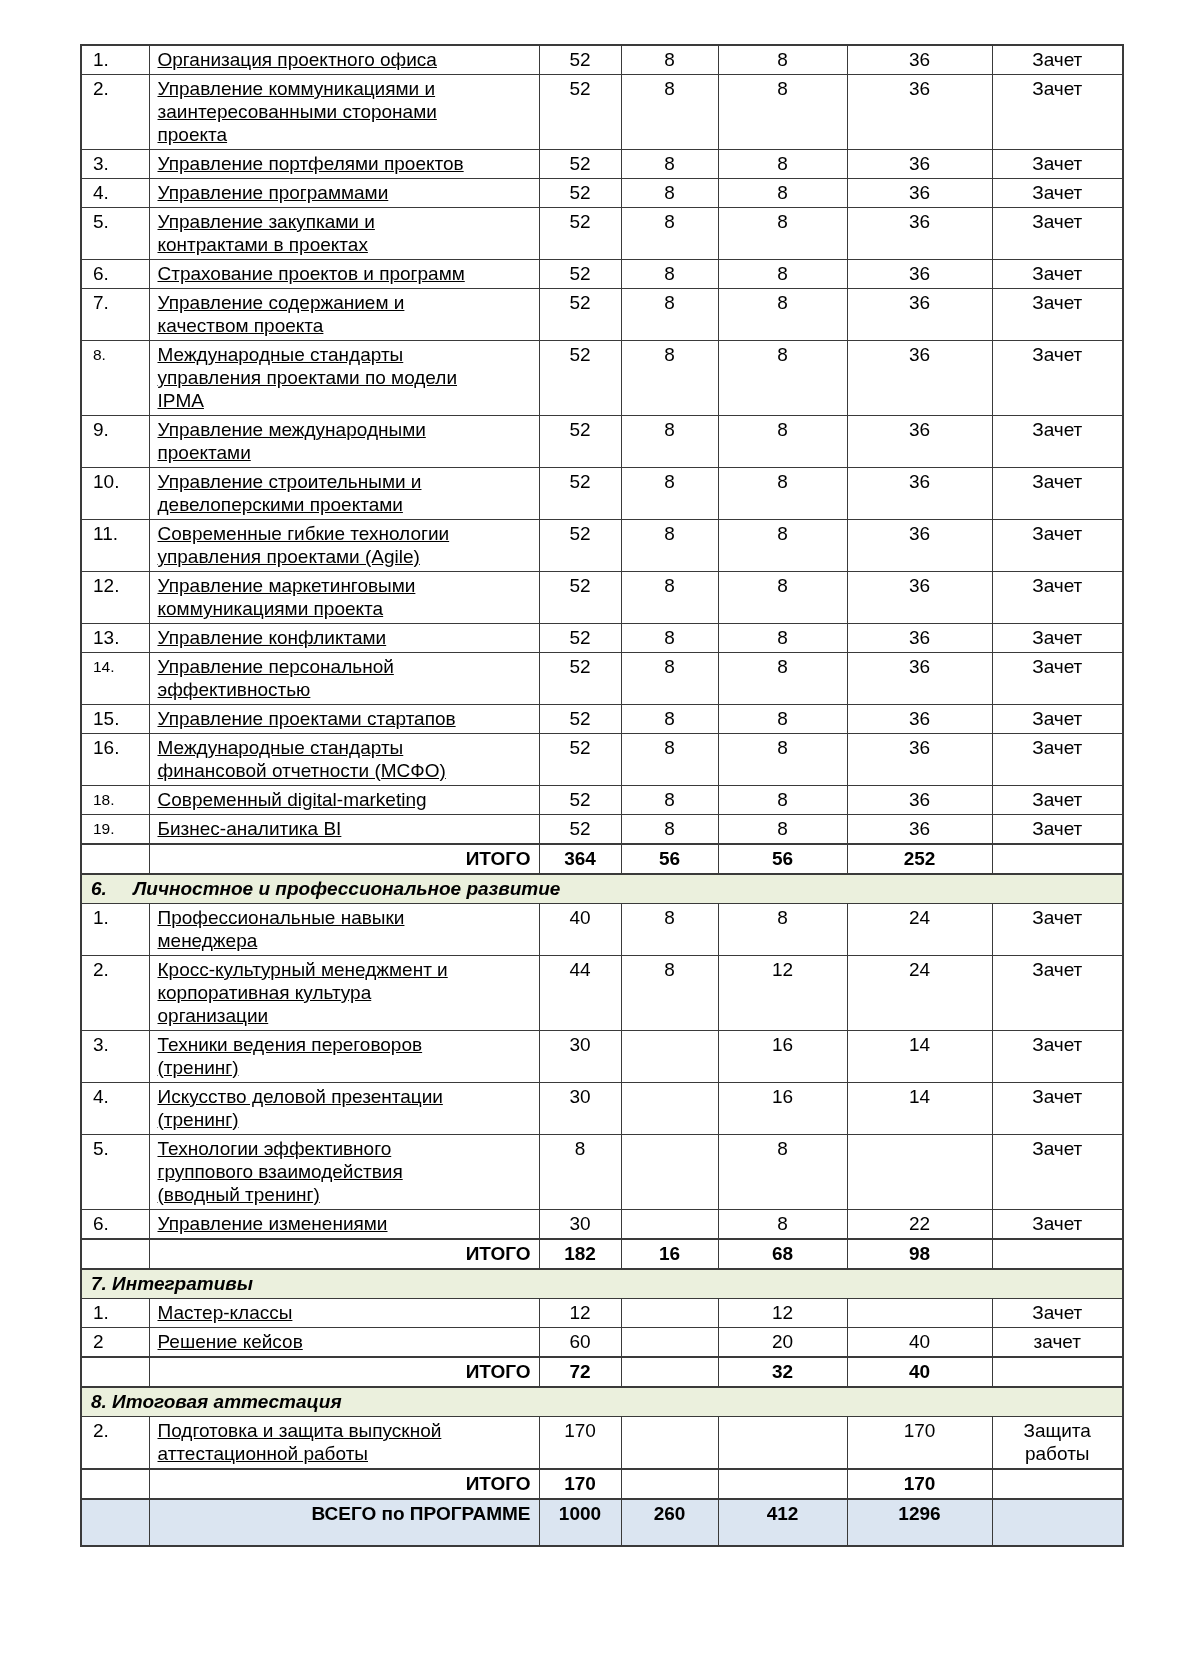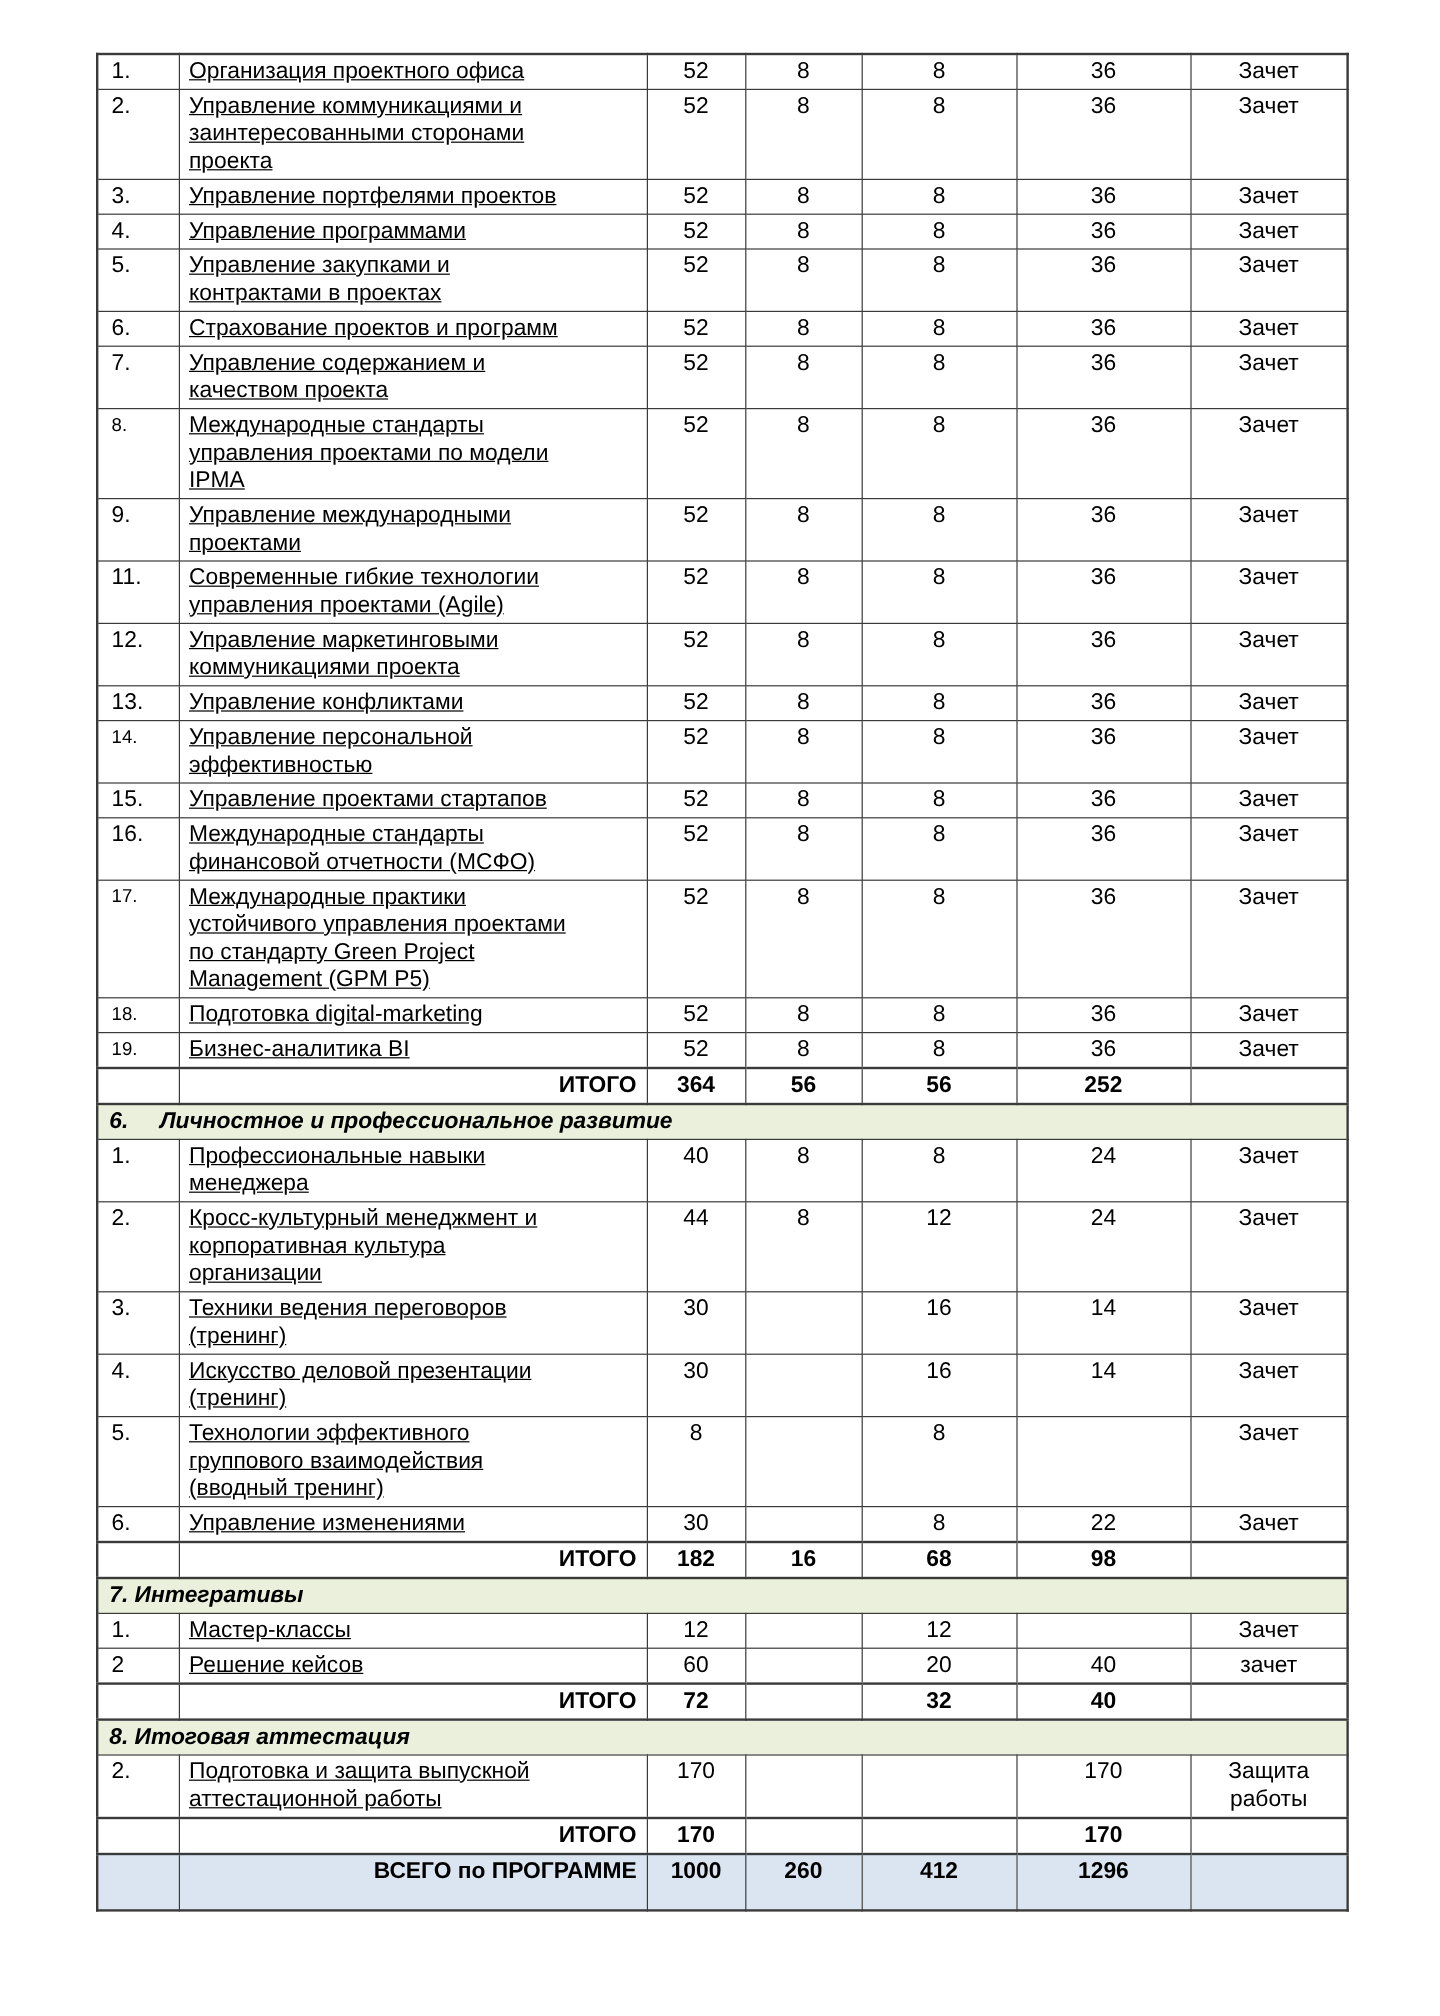--- a/index.html
+++ b/index.html
@@ -141,20 +141,29 @@
       <tr>
         <td class="num">9.</td>
         <td class="name">Управление международными проектами</td>
         <td class="val">52</td>
         <td class="val">8</td>
         <td class="val">8</td>
         <td class="val">36</td>
         <td class="val">Зачет</td>
       </tr>
       <tr>
+        <td class="num">10.</td>
+        <td class="name">Управление строительными и девелоперскими проектами</td>
+        <td class="val">52</td>
+        <td class="val">8</td>
+        <td class="val">8</td>
+        <td class="val">36</td>
+        <td class="val">Зачет</td>
+      </tr>
+      <tr>
         <td class="num">11.</td>
         <td class="name">Современные гибкие технологии управления проектами (Agile)</td>
         <td class="val">52</td>
         <td class="val">8</td>
         <td class="val">8</td>
         <td class="val">36</td>
         <td class="val">Зачет</td>
       </tr>
       <tr>
         <td class="num">12.</td>
@@ -195,31 +204,22 @@
       <tr>
         <td class="num">16.</td>
         <td class="name">Международные стандарты финансовой отчетности (МСФО)</td>
         <td class="val">52</td>
         <td class="val">8</td>
         <td class="val">8</td>
         <td class="val">36</td>
         <td class="val">Зачет</td>
       </tr>
       <tr>
-        <td class="num small">17.</td>
-        <td class="name">Международные практики устойчивого управления проектами по стандарту Green Project Management (GPM P5)</td>
-        <td class="val">52</td>
-        <td class="val">8</td>
-        <td class="val">8</td>
-        <td class="val">36</td>
-        <td class="val">Зачет</td>
-      </tr>
-      <tr>
         <td class="num small">18.</td>
-        <td class="name">Подготовка digital-marketing</td>
+        <td class="name">Современный digital-marketing</td>
         <td class="val">52</td>
         <td class="val">8</td>
         <td class="val">8</td>
         <td class="val">36</td>
         <td class="val">Зачет</td>
       </tr>
       <tr>
         <td class="num small">19.</td>
         <td class="name">Бизнес-аналитика BI</td>
         <td class="val">52</td>

